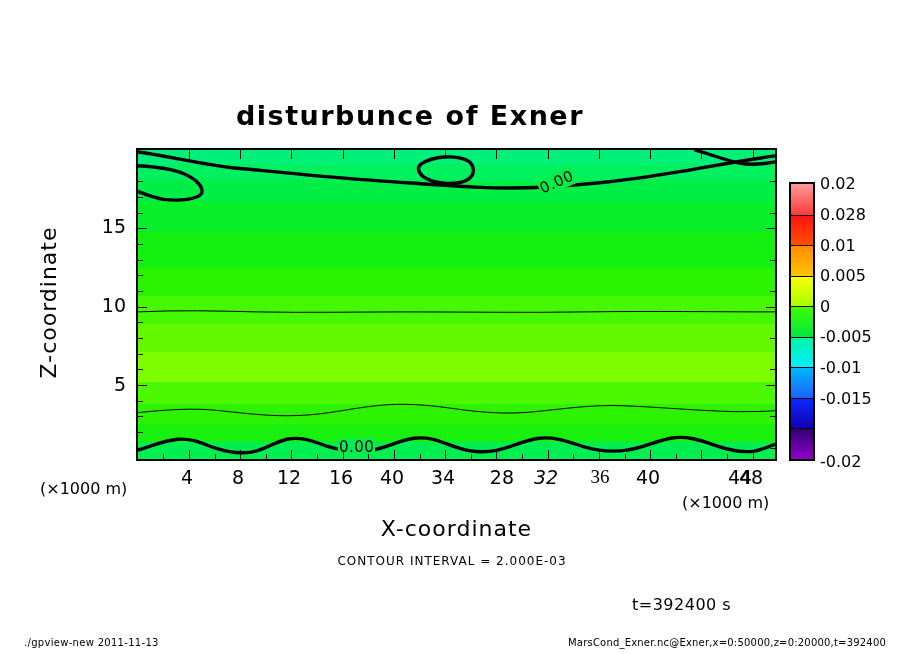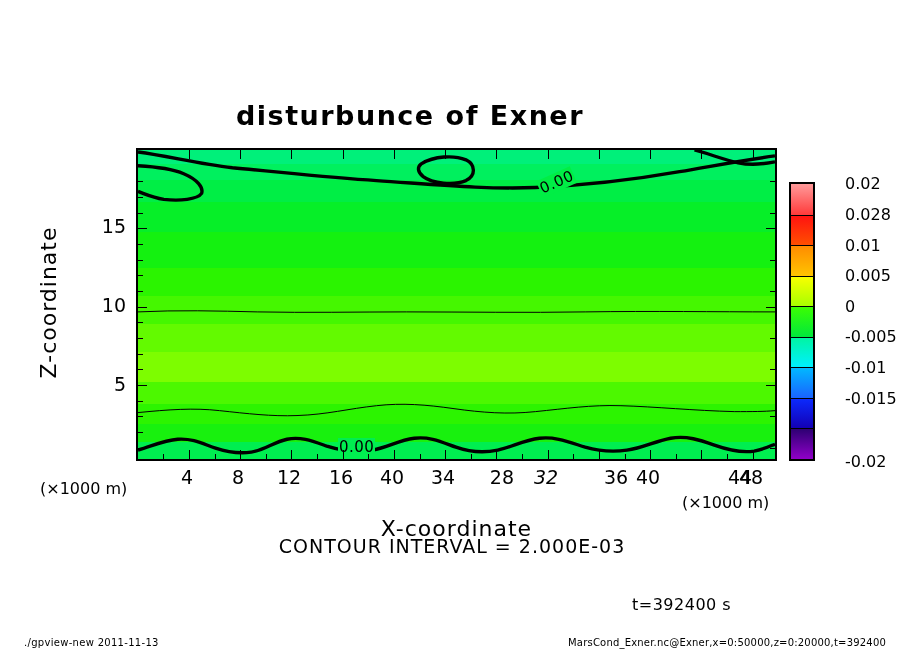--- a/index.html
+++ b/index.html
@@ -43,25 +43,25 @@
                transform:rotate(-90deg);transform-origin:50% 50%;}
 
   #zunits{left:40px;top:479px;font-size:16px;}
   #xunits{left:682px;top:493px;font-size:16px;}
 
   
   #cbar{left:789px;top:182px;width:26px;height:279px;
         border:2px solid #000;box-sizing:border-box;}
   .cb-seg{position:absolute;left:0;width:100%;}
   .cb-sep{position:absolute;left:0;width:100%;height:1px;background:#000;}
-  .cb-lab{position:absolute;left:820px;font-size:16px;white-space:nowrap;margin-left:25px;}
-
-  
-  #contour-interval{left:0;top:535px;width:904px;text-align:center;
-                    font-size:19px;letter-spacing:1px;}
+  .cb-lab{position:absolute;left:820px;font-size:16px;white-space:nowrap;}
+
+  
+  #contour-interval{left:0;top:554px;width:904px;text-align:center;
+                    font-size:12px;letter-spacing:1px;}
   #tstamp{left:632px;top:595px;font-size:16px;letter-spacing:.5px;}
   #foot-left{left:24px;top:637px;font-size:10px;letter-spacing:.3px;}
   #foot-right{left:568px;top:637px;font-size:10px;letter-spacing:.2px;}
 </style>
 </head>
 <body>
 
 <div class="abs" id="title">disturbunce of Exner</div>
 
 <div class="abs" id="plot-frame">
@@ -189,21 +189,21 @@
 </div>
 
 <div class="xlab" style="left:167px;">4</div>
 <div class="xlab" style="left:218px;">8</div>
 <div class="xlab" style="left:269px;">12</div>
 <div class="xlab" style="left:321px;">16</div>
 <div class="xlab" style="left:372px;">40</div>
 <div class="xlab" style="left:423px;">34</div>
 <div class="xlab" style="left:474px;text-align:right;">28</div>
 <div class="xlab" style="left:526px;font-style:italic;">32</div>
-<div class="xlab" style="left:596px;">36</div>
+<div class="xlab" style="left:580px;font-family:Liberation Serif, serif;">36</div>
 <div class="xlab" style="left:628px;">40</div>
 <div class="xlab" style="left:720px;">44</div>
 <div class="xlab" style="left:731px;">48</div>
 
 <div class="ylab" style="top:373px;">5</div>
 <div class="ylab" style="top:294px;">10</div>
 <div class="ylab" style="top:215px;">15</div>
 
 <div class="abs" id="xaxis-title">X-coordinate</div>
 <div class="abs" id="yaxis-title">Z-coordinate</div>

